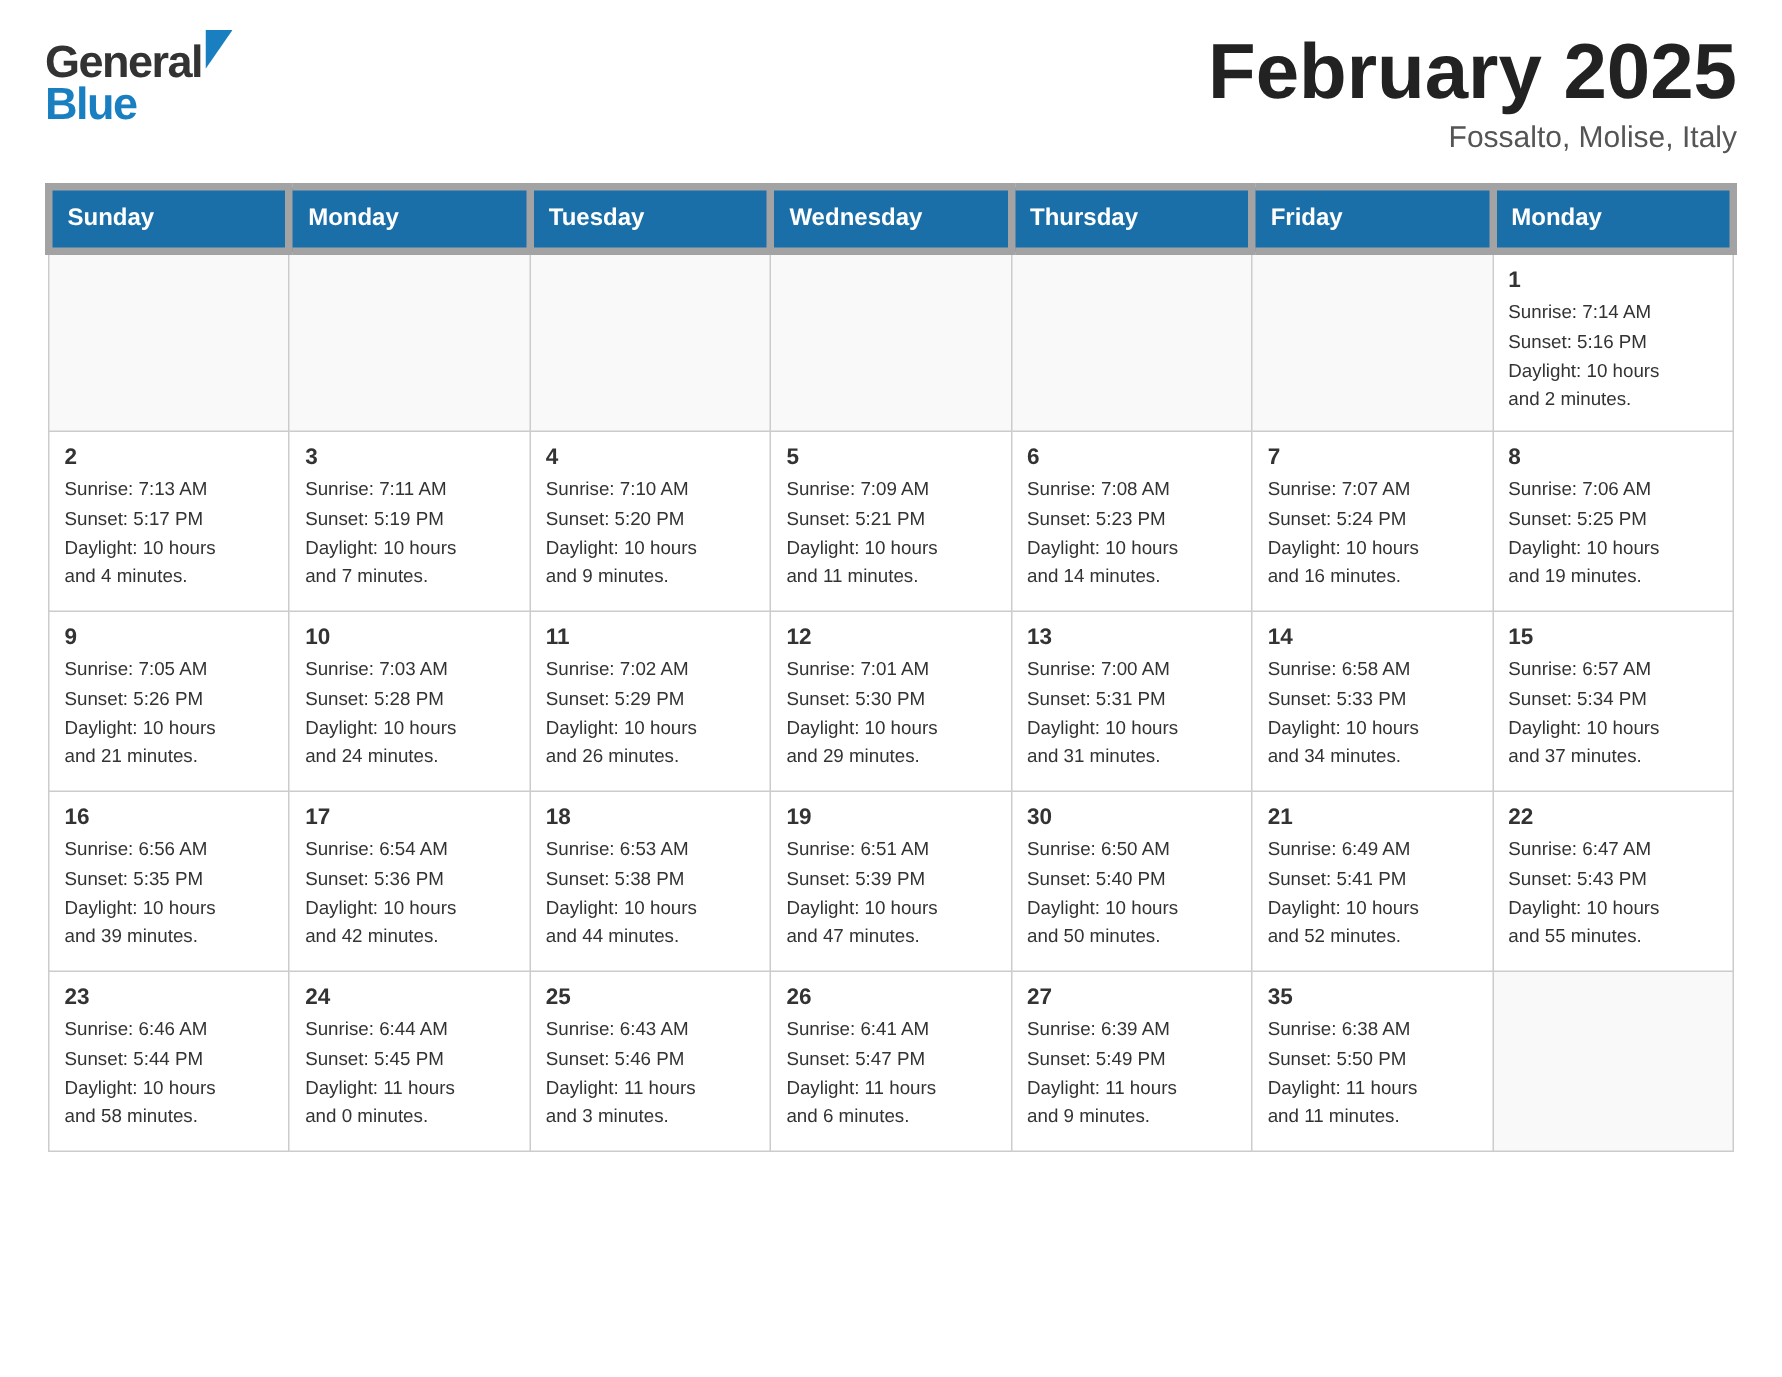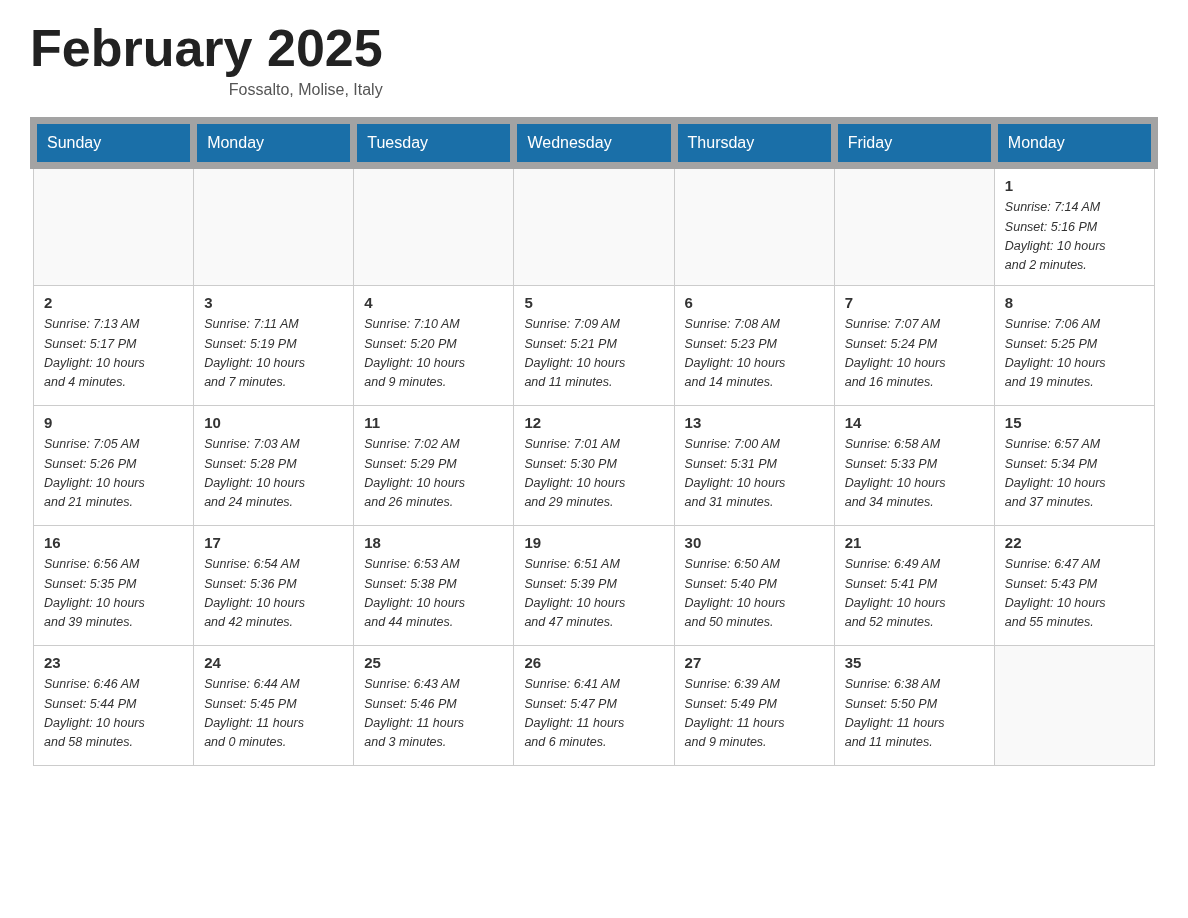--- a/index.html
+++ b/index.html
@@ -19,37 +19,37 @@
     #title-block {
       text-align: right;
     }
     #month-title {
       font-size: 52px;
       font-weight: bold;
       color: #222;
       line-height: 1.1;
     }
     #location {
-      font-size: 16px;
+      font-size: 20px;
       color: #555;
       margin-top: 4px;
       text-align: right;
     }
     #calendar {
       width: 100%;
       border-collapse: collapse;
     }
     #calendar thead tr th {
       background-color: #1a6fa8;
       color: #fff;
       font-size: 16px;
-      font-weight: normal;
+      font-weight: bold;
       padding: 10px 10px;
       text-align: left;
-      border: 7px solid #a3a3a3;
+      border: 5px solid #a3a3a3;
     }
     #calendar tbody tr td {
       border: 1px solid #ccc;
       vertical-align: top;
       padding: 8px 10px;
       width: calc(100% / 7);
       height: 120px;
       font-size: 13px;
       color: #333;
       background: #fff;
@@ -60,21 +60,20 @@
     .day-num {
       font-size: 15px;
       font-weight: bold;
       margin-bottom: 4px;
       display: block;
     }
     .day-info {
       font-size: 12.5px;
       line-height: 1.55;
       color: #333;
-      font-style: italic;
     }
     .logo-text-general {
       font-size: 30px;
       font-weight: bold;
       color: #333;
       letter-spacing: -1px;
     }
     .logo-triangle {
       display: inline-block;
       margin-left: 2px;
@@ -94,20 +93,31 @@
     }
     .logo-row1 {
       display: flex;
       align-items: flex-end;
     }
   </style>
 </head>
 <body>
 
 <div id="header">
+  <div class="logo-wrap">
+    <div class="logo-row1">
+      <span class="logo-text-general">General</span>
+      <span class="logo-triangle">
+        <svg width="18" height="26" viewBox="0 0 18 26">
+          <polygon points="0,0 18,0 0,26" fill="#1a7fc1"></polygon>
+        </svg>
+      </span>
+    </div>
+    <span class="logo-text-blue">Blue</span>
+  </div>
   <div id="title-block">
     <div id="month-title">February 2025</div>
     <div id="location">Fossalto, Molise, Italy</div>
   </div>
 </div>
 
 <table id="calendar">
   <thead>
     <tr>
     <th>Sunday</th>

